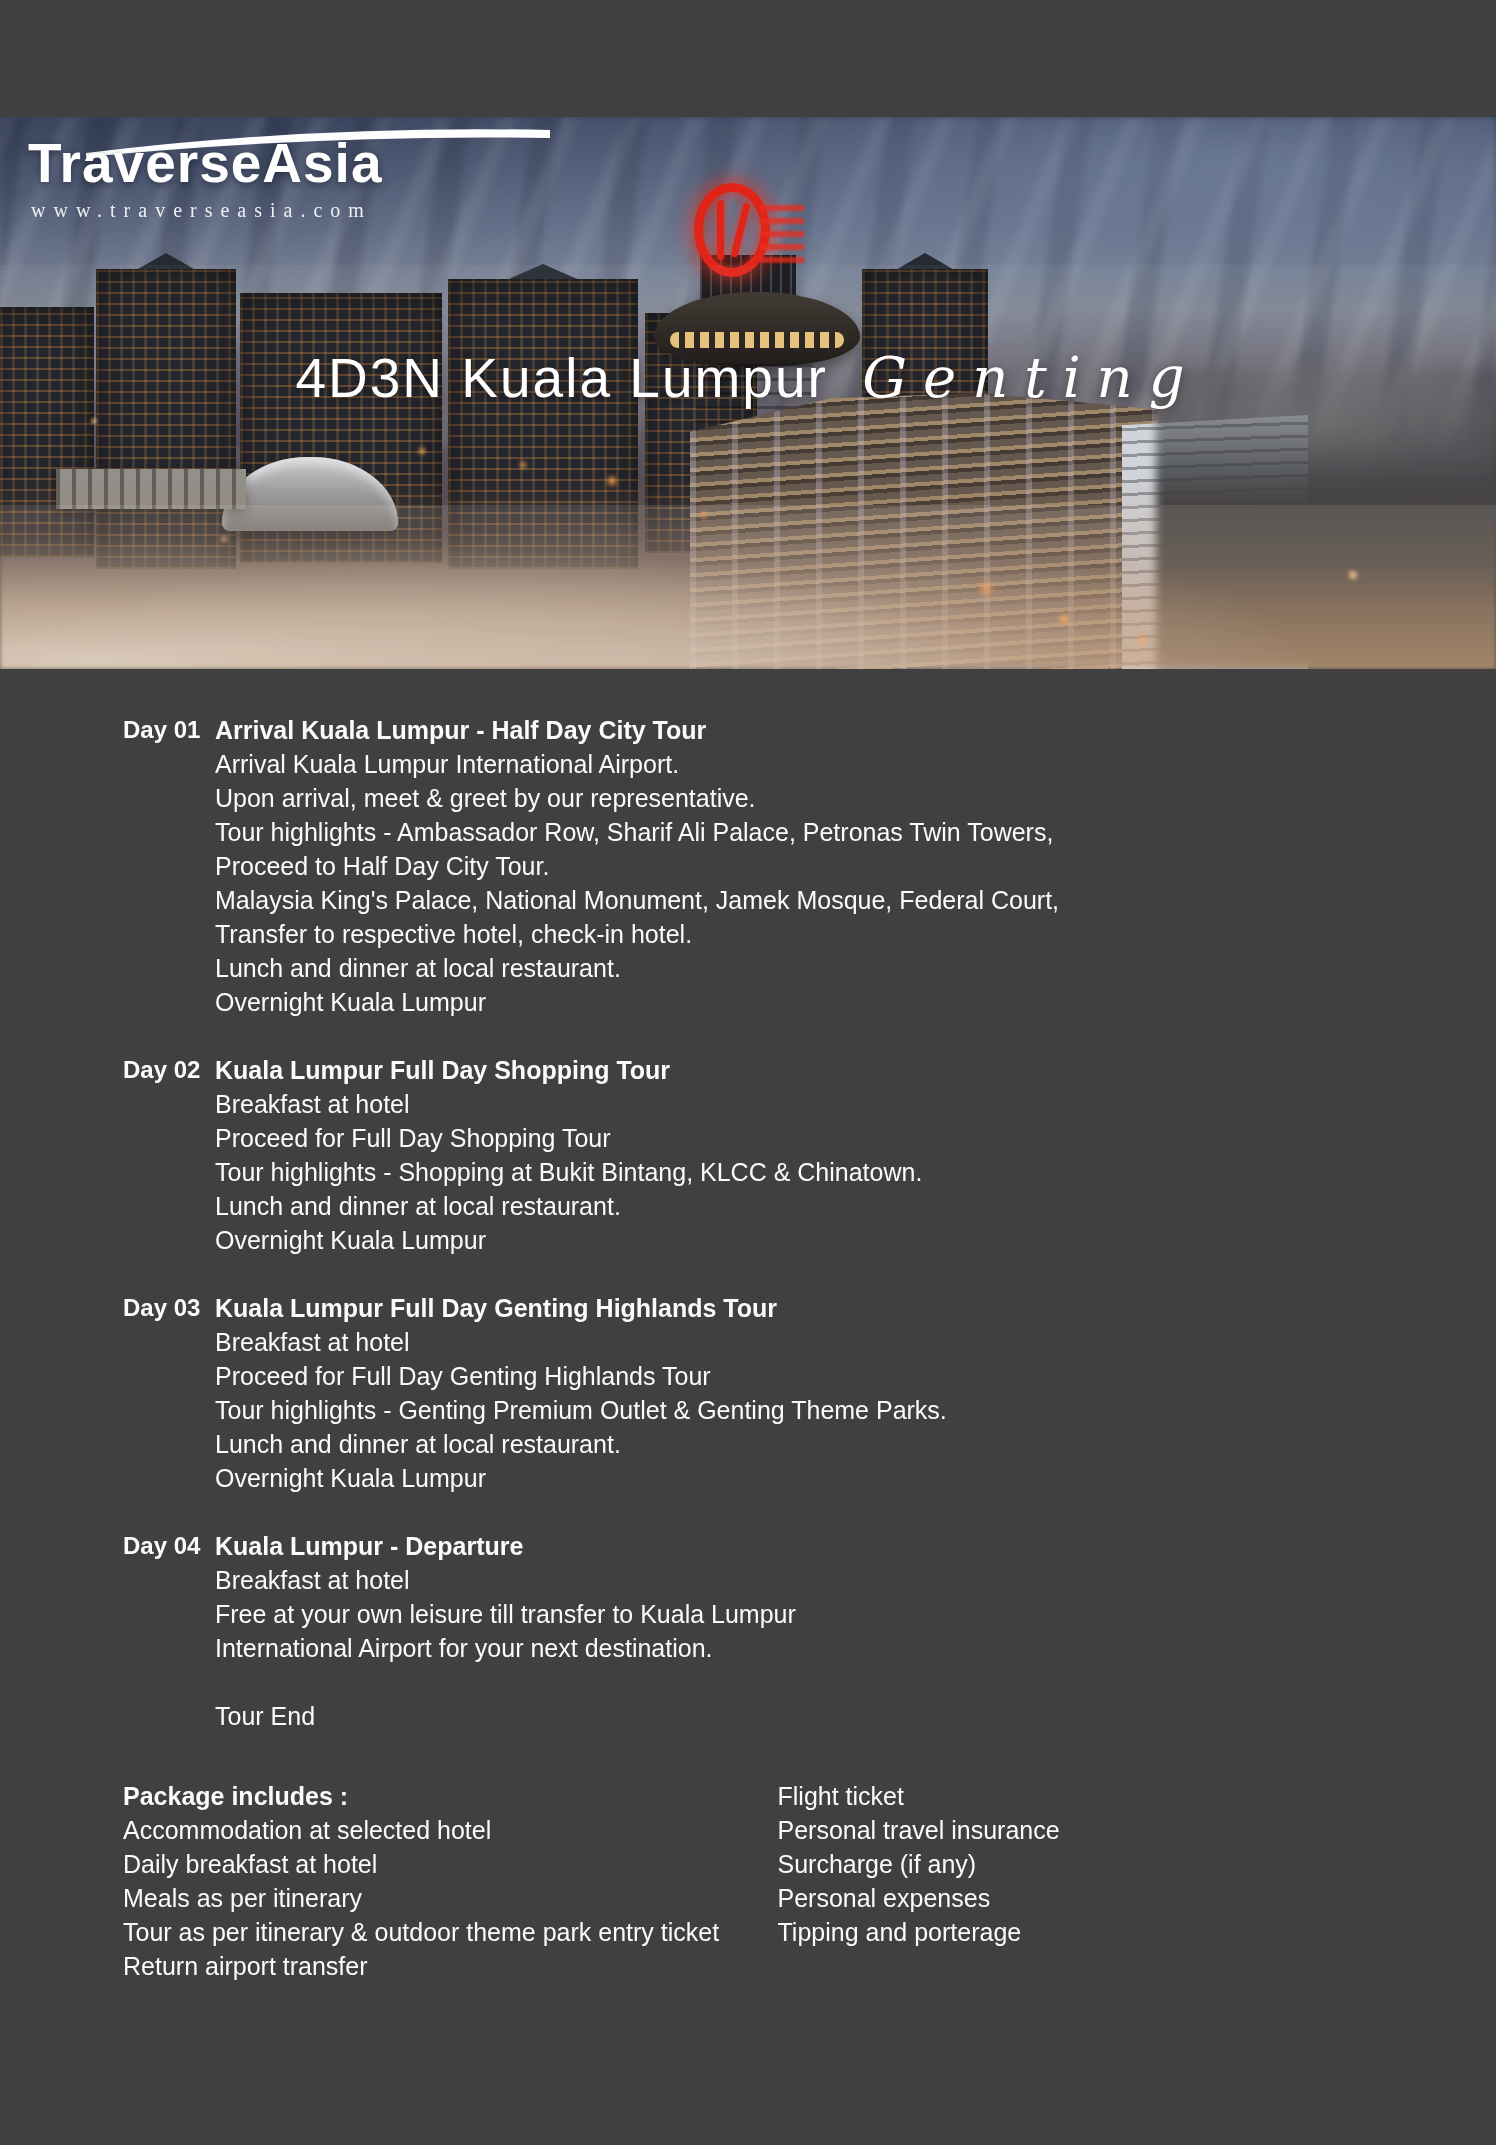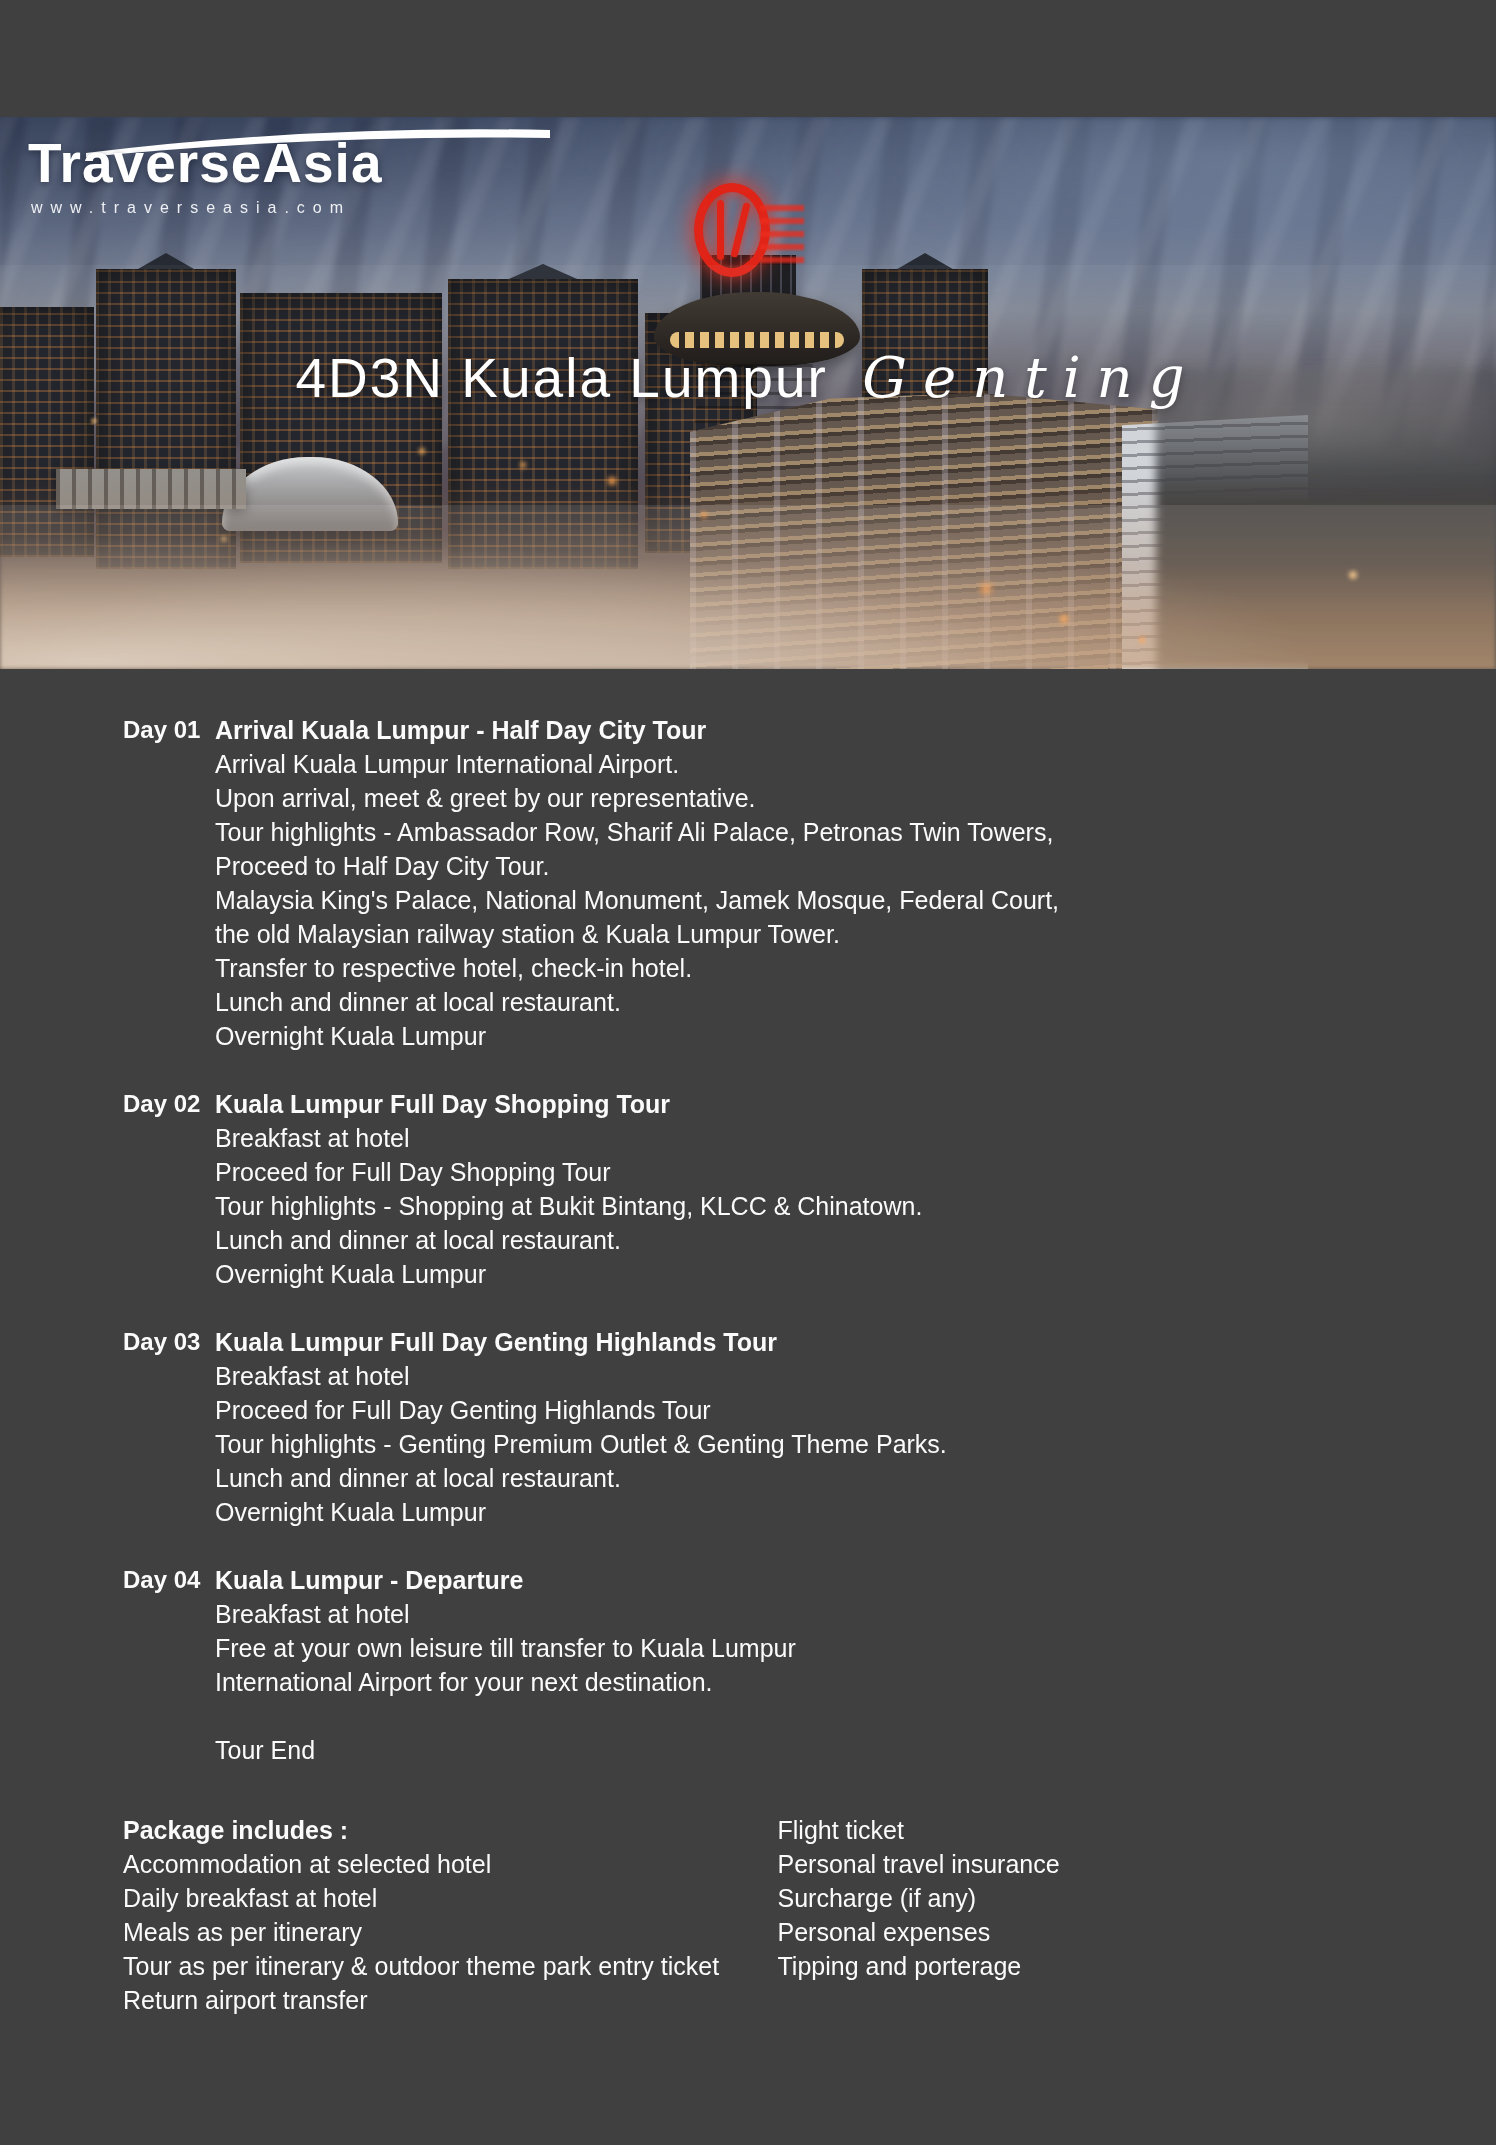--- a/index.html
+++ b/index.html
@@ -134,22 +134,22 @@
   .band1{left:0;top:148px;width:1496px;height:404px;background:rgba(255,255,255,.045);}
   .band2{left:0;top:388px;width:1496px;height:164px;background:rgba(255,255,255,.10);}
   
   .logo-block{left:28px;top:4px;width:620px;height:110px;}
   .logo-swoosh{position:absolute;left:56px;top:0;}
   .logo-text{
     position:absolute;left:0;top:10px;font-size:55px;font-weight:700;letter-spacing:1px;
     color:#fff;text-shadow:0 2px 7px rgba(10,15,30,.5);white-space:nowrap;
   }
   .logo-site{
-    position:absolute;left:3px;top:78px;font-family:Liberation Sans, sans-serif;
-    font-size:16px;letter-spacing:8px;color:#eef0f4;white-space:nowrap;
+    position:absolute;left:3px;top:78px;font-family:Liberation Serif, serif;
+    font-size:20px;letter-spacing:8px;color:#eef0f4;white-space:nowrap;
   }
   
   .hero-title{
     left:0;top:228px;width:1496px;text-align:center;white-space:nowrap;
     text-shadow:0 2px 8px rgba(0,0,0,.35);
   }
   .title-main{font-size:55px;font-weight:400;letter-spacing:2px;color:#fff;}
   .title-script{
     font-family:"DejaVu Serif",serif;font-style:italic;font-weight:400;
     font-size:56px;letter-spacing:16px;color:#fff;margin-left:30px;
@@ -229,21 +229,20 @@
       <div id="itinerary">
           <div class="day-row">
             <div class="day-label">Day 01</div>
             <div class="day-body">
               <div class="day-heading">Arrival Kuala Lumpur - Half Day City Tour</div>
               <div class="day-line">Arrival Kuala Lumpur International Airport.</div>
               <div class="day-line">Upon arrival, meet &amp; greet by our representative.</div>
               <div class="day-line">Tour highlights - Ambassador Row, Sharif Ali Palace, Petronas Twin Towers,</div>
               <div class="day-line">Proceed to Half Day City Tour.</div>
               <div class="day-line">Malaysia King's Palace, National Monument, Jamek Mosque, Federal Court,</div>
-              <div class="day-line">the old Malaysian railway station &amp; Kuala Lumpur Tower.</div>
               <div class="day-line">Transfer to respective hotel, check-in hotel.</div>
               <div class="day-line">Lunch and dinner at local restaurant.</div>
               <div class="day-line">Overnight Kuala Lumpur</div>
             </div>
           </div>
           <div class="day-row">
             <div class="day-label">Day 02</div>
             <div class="day-body">
               <div class="day-heading">Kuala Lumpur Full Day Shopping Tour</div>
               <div class="day-line">Breakfast at hotel</div>

